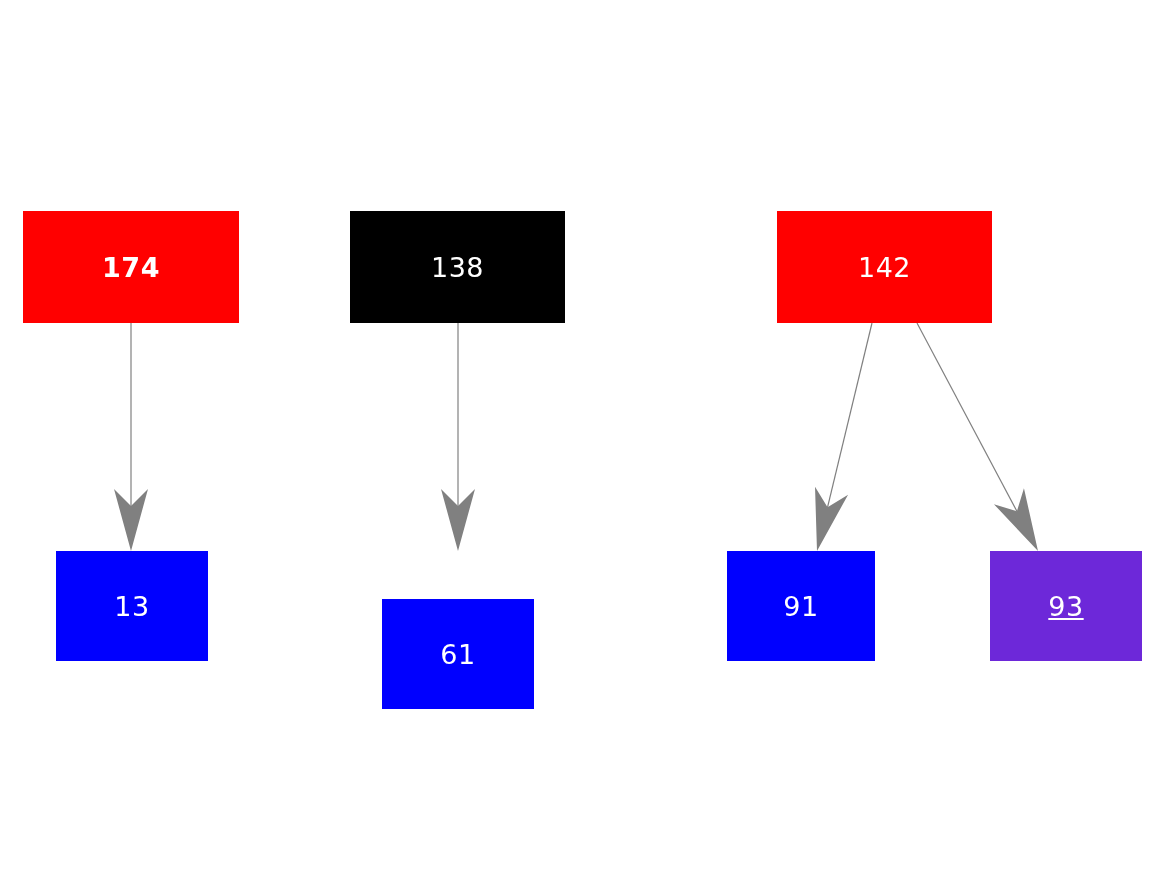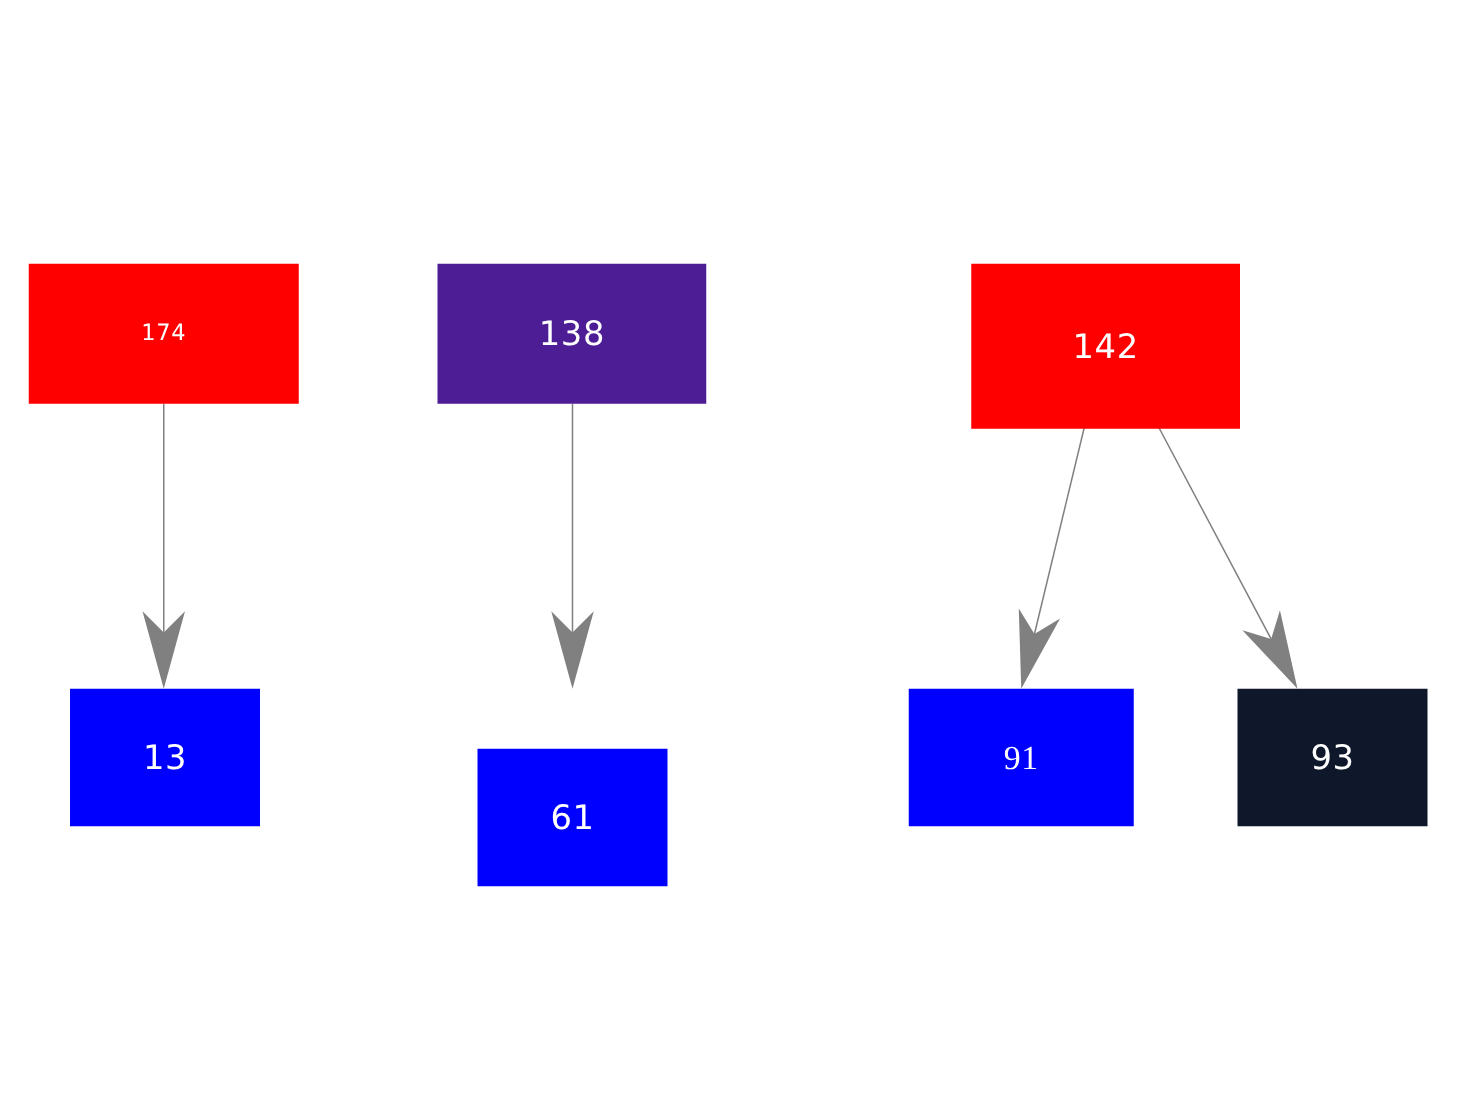--- a/index.html
+++ b/index.html
@@ -51,36 +51,36 @@
       <line x1="131" y1="323" x2="131" y2="514" stroke="#808080" stroke-width="1.2"></line>
       <polygon points="131,551 114,489 131,506 148,489" fill="#808080"></polygon>
       <line x1="458" y1="323" x2="458" y2="514" stroke="#808080" stroke-width="1.2"></line>
       <polygon points="458,551 441,489 458,506 475,489" fill="#808080"></polygon>
       <line x1="872" y1="323" x2="825.6765592844073" y2="515.0317178755481" stroke="#808080" stroke-width="1.2"></line>
       <polygon points="817,551 815.0131318788532,486.742297309434 827.5525721026575,507.25479201080174 848.0650668040252,494.7153517869974" fill="#808080"></polygon>
       <line x1="917" y1="323" x2="1020.6552324719996" y2="518.3172975505448" stroke="#808080" stroke-width="1.2"></line>
       <polygon points="1038,551 993.9194181519795,504.20360800296714 1016.9050124659456,511.25076729120315 1023.9521717541816,488.26517297723706" fill="#808080"></polygon>
     </svg>
 
-  <div class="node parent-node" style="left: 23px; top: 211px; width: 216px; height: 112px; background: rgb(255, 0, 0); font-size: 18px; color: rgb(255, 255, 255);">
+  <div class="node parent-node" style="left: 23px; top: 211px; width: 216px; height: 112px; background: rgb(255, 0, 0); font-size: 27px; color: rgb(255, 255, 255); font-weight: bold;">
     <span class="node-label">174</span>
   </div>
-  <div class="node parent-node" style="left: 350px; top: 211px; width: 215px; height: 112px; background: #4c1d95; font-size: 27px; color: rgb(255, 255, 255);">
+  <div class="node parent-node" style="left: 350px; top: 211px; width: 215px; height: 112px; background: #000000; font-size: 27px; color: rgb(255, 255, 255);">
     <span class="node-label">138</span>
   </div>
-  <div class="node parent-node" style="left: 777px; top: 211px; width: 215px; height: 132px; background: rgb(255, 0, 0); font-size: 27px; color: rgb(255, 255, 255);">
+  <div class="node parent-node" style="left: 777px; top: 211px; width: 215px; height: 112px; background: rgb(255, 0, 0); font-size: 27px; color: rgb(255, 255, 255);">
     <span class="node-label">142</span>
   </div>
 
   <div class="node child-node" style="left: 56px; top: 551px; width: 152px; height: 110px; background: rgb(0, 0, 255); font-size: 27px; color: rgb(255, 255, 255); text-align: center;">
     <span class="node-label">13</span>
   </div>
   <div class="node child-node" style="left: 382px; top: 551px; width: 152px; height: 110px; background: rgb(0, 0, 255); font-size: 27px; color: rgb(255, 255, 255); margin-top: 48px;">
     <span class="node-label">61</span>
   </div>
-  <div class="node child-node" style="left: 727px; top: 551px; width: 180px; height: 110px; background: rgb(0, 0, 255); font-size: 27px; color: rgb(255, 255, 255); font-family: Liberation Serif, serif;">
+  <div class="node child-node" style="left: 727px; top: 551px; width: 148px; height: 110px; background: rgb(0, 0, 255); font-size: 27px; color: rgb(255, 255, 255);">
     <span class="node-label">91</span>
   </div>
-  <div class="node child-node" style="left: 990px; top: 551px; width: 152px; height: 110px; background: #0f172a; font-size: 27px; color: rgb(255, 255, 255);">
+  <div class="node child-node" style="left: 990px; top: 551px; width: 152px; height: 110px; background: #6d28d9; font-size: 27px; color: rgb(255, 255, 255); text-decoration: underline;">
     <span class="node-label">93</span>
   </div>
 
 </div>
 
 </body></html>

